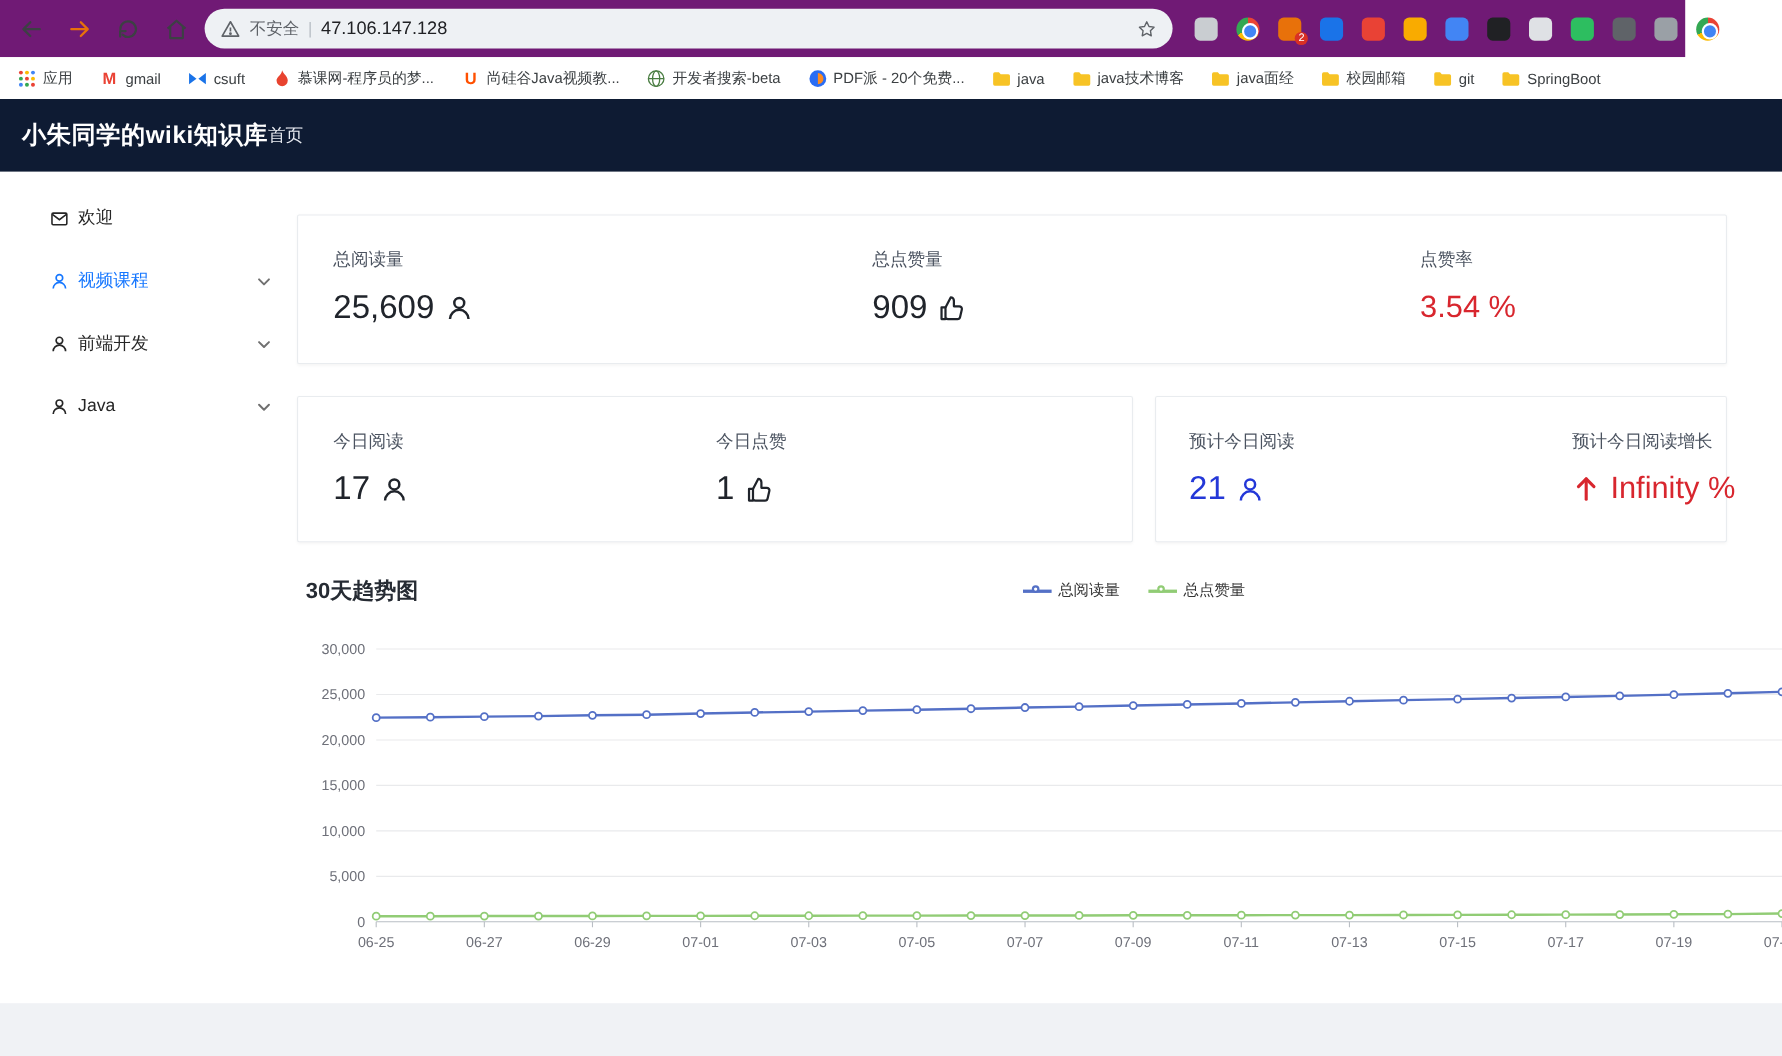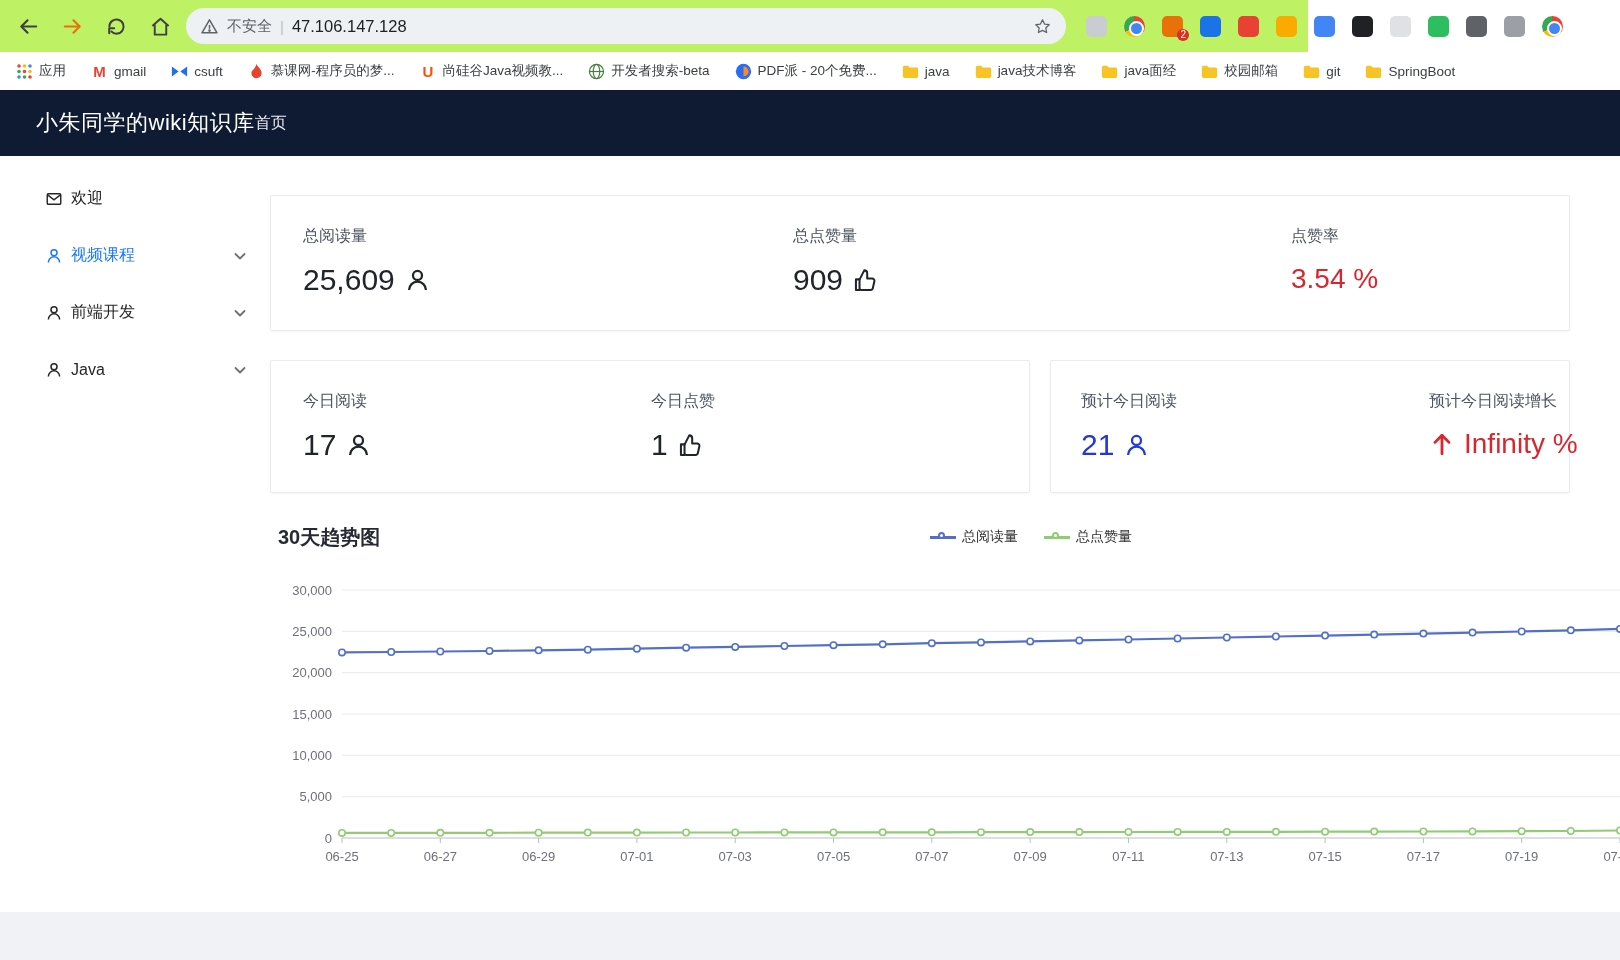--- a/index.html
+++ b/index.html
@@ -1,19 +1,19 @@
 <!DOCTYPE html>
 <html><head>
 <meta charset="utf-8">
 <style>
   *{margin:0;padding:0;box-sizing:border-box}
   html,body{width:1620px;height:960px;overflow:hidden;background:#fff;font-family:"Liberation Sans",sans-serif;position:relative}
 
   
-  .toolbar{position:absolute;top:0;left:0;width:1308px;height:52px;background:#bef264;display:flex;align-items:center;gap:8px;padding:0 10px;z-index:5}
+  .toolbar{position:absolute;top:0;left:0;width:1532px;height:52px;background:#701a75;display:flex;align-items:center;gap:8px;padding:0 10px;z-index:5}
   .navbtn{width:36px;height:36px;display:flex;align-items:center;justify-content:center;border-radius:50%;flex:none;cursor:pointer}
   .navbtn svg{width:23px;height:23px}
   .addressbar{width:880px;height:36px;background:#eef1f4;border-radius:18px;display:flex;align-items:center;padding:0 14px;gap:8px;flex:none}
   .addressbar svg{width:19px;height:19px;flex:none}
   .addr-sec{color:#5f6368;font-size:15px;flex:none}
   .addr-sep{color:#b9bfc6;font-size:15px;flex:none}
   .addr-url{color:#202124;font-size:16.5px;flex:1}
   .ext-row{display:flex;align-items:center;gap:17px;margin-left:12px}
   .ext{width:21px;height:21px;border-radius:5px;position:relative;flex:none;cursor:pointer}
   .ext.chrome{border-radius:50%;background:conic-gradient(#ea4335 0 120deg,#fbbc04 120deg 240deg,#34a853 240deg 360deg)}
@@ -21,21 +21,21 @@
   .ext .badge{position:absolute;right:-6px;bottom:-4px;background:#d93025;color:#fff;font-size:10px;line-height:12px;border-radius:6px;padding:0 3px;font-style:normal}
 
   
   .bookmarks{position:absolute;top:52px;left:0;width:1620px;height:38px;background:#fff;display:flex;align-items:center;gap:25px;padding:0 16px;z-index:5}
   .bm{display:flex;align-items:center;gap:6px;font-size:13.5px;color:#3c4043;flex:none;cursor:pointer;white-space:nowrap}
   .bm-icon{width:17px;height:17px;display:inline-flex;align-items:center;justify-content:center}
   .bm-icon svg{width:17px;height:17px}
 
   
   .site-header{position:absolute;top:90px;left:0;width:1620px;height:66px;background:#0e1b33;display:flex;align-items:center;z-index:4}
-  .site-title{color:#ffffff;font-size:22px;font-weight:normal;margin-left:36px;letter-spacing:.5px}
+  .site-title{color:#ffffff;font-size:22px;font-weight:bold;margin-left:20px;letter-spacing:.5px}
   .site-nav{color:#e9ecf2;font-size:16px;cursor:pointer}
 
   
   .sidebar{position:absolute;top:156px;left:0;width:270px;height:756px;background:#fff;padding-top:14px}
   .side-item{display:flex;align-items:center;height:57px;padding:0 22px 0 45px;font-size:16px;color:#262626;cursor:pointer}
   .side-item .si-icon{width:18px;height:18px;margin-right:8px;display:inline-flex}
   .side-item .si-icon svg{width:18px;height:18px}
   .side-item.selected{color:#1677ff}
   .side-item .chev{margin-left:auto;width:16px;height:16px}
   .side-item .chev svg{width:16px;height:16px}

